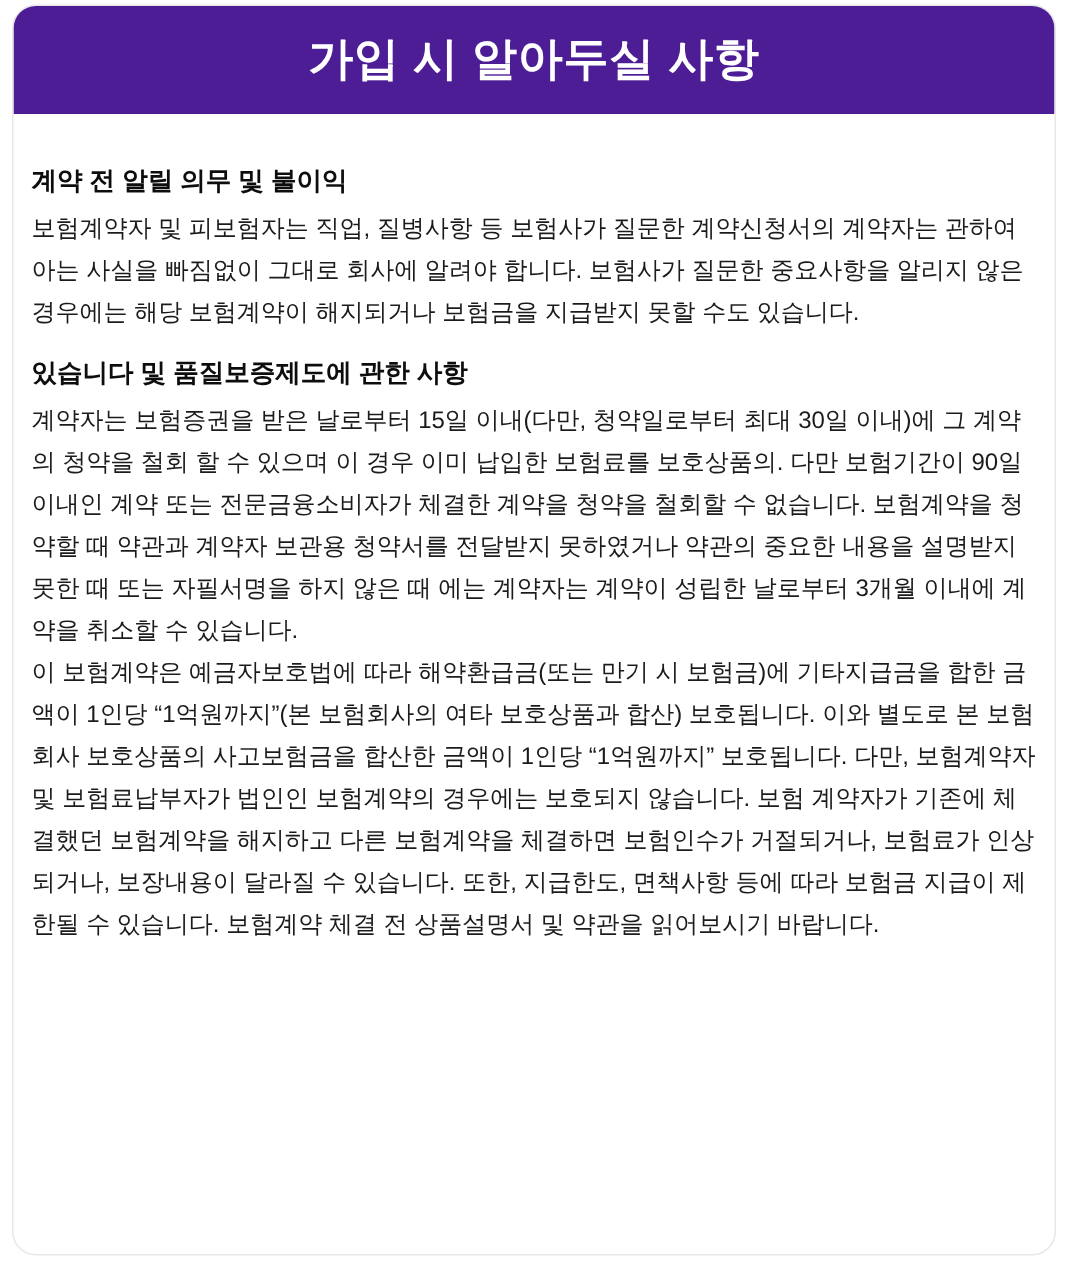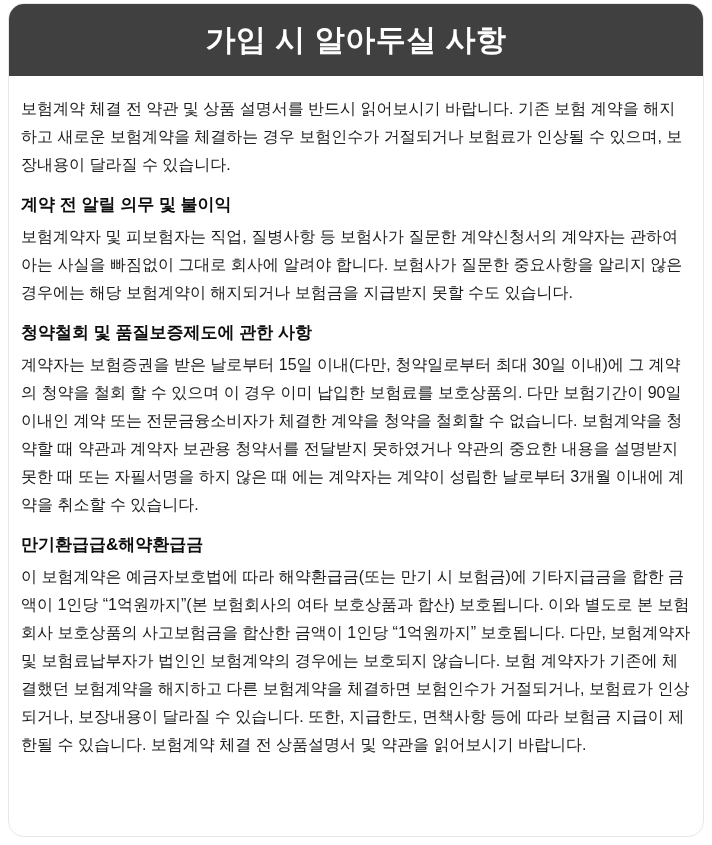--- a/index.html
+++ b/index.html
@@ -18,21 +18,21 @@
     top: 3px;
     width: 696px;
     height: 834px;
     background: #ffffff;
     border: 1px solid #e7e7e7;
     border-radius: 16px;
     overflow: hidden;
   }
   .banner {
     height: 72px;
-    background: #404040;
+    background: #4c1d95;
     display: flex;
     align-items: center;
     justify-content: center;
   }
   .banner-title {
     margin: 0;
     color: #ffffff;
     font-size: 30px;
     font-weight: 700;
     letter-spacing: 0.5px;
@@ -60,26 +60,24 @@
 </style>
 </head>
 <body>
 
 <div class="card">
   <div class="banner">
     <h1 class="banner-title">가입 시 알아두실 사항</h1>
   </div>
   <div class="card-body">
 
-    <p class="para">보험계약 체결 전 약관 및 상품 설명서를 반드시 읽어보시기 바랍니다. 기존 보험 계약을 해지하고 새로운 보험계약을 체결하는 경우 보험인수가 거절되거나 보험료가 인상될 수 있으며, 보장내용이 달라질 수 있습니다.</p>
 
     <h2 class="section-heading">계약 전 알릴 의무 및 불이익</h2>
     <p class="para">보험계약자 및 피보험자는 직업, 질병사항 등 보험사가 질문한 계약신청서의 계약자는 관하여 아는 사실을 빠짐없이 그대로 회사에 알려야 합니다. 보험사가 질문한 중요사항을 알리지 않은 경우에는 해당 보험계약이 해지되거나 보험금을 지급받지 못할 수도 있습니다.</p>
 
-    <h2 class="section-heading">청약철회 및 품질보증제도에 관한 사항</h2>
+    <h2 class="section-heading">있습니다 및 품질보증제도에 관한 사항</h2>
     <p class="para">계약자는 보험증권을 받은 날로부터 15일 이내(다만, 청약일로부터 최대 30일 이내)에 그 계약의 청약을 철회 할 수 있으며 이 경우 이미 납입한 보험료를 보호상품의. 다만 보험기간이 90일 이내인 계약 또는 전문금융소비자가 체결한 계약을 청약을 철회할 수 없습니다. 보험계약을 청약할 때 약관과 계약자 보관용 청약서를 전달받지 못하였거나 약관의 중요한 내용을 설명받지 못한 때 또는 자필서명을 하지 않은 때 에는 계약자는 계약이 성립한 날로부터 3개월 이내에 계약을 취소할 수 있습니다.</p>
 
-    <h2 class="section-heading">만기환급급&amp;해약환급금</h2>
 
     <p class="para">이 보험계약은 예금자보호법에 따라 해약환급금(또는 만기 시 보험금)에 기타지급금을 합한 금액이 1인당 “1억원까지”(본 보험회사의 여타 보호상품과 합산) 보호됩니다. 이와 별도로 본 보험회사 보호상품의 사고보험금을 합산한 금액이 1인당 “1억원까지” 보호됩니다. 다만, 보험계약자 및 보험료납부자가 법인인 보험계약의 경우에는 보호되지 않습니다. 보험 계약자가 기존에 체결했던 보험계약을 해지하고 다른 보험계약을 체결하면 보험인수가 거절되거나, 보험료가 인상되거나, 보장내용이 달라질 수 있습니다. 또한, 지급한도, 면책사항 등에 따라 보험금 지급이 제한될 수 있습니다. 보험계약 체결 전 상품설명서 및 약관을 읽어보시기 바랍니다.</p>
 
   </div>
 </div>
 
 </body></html>

